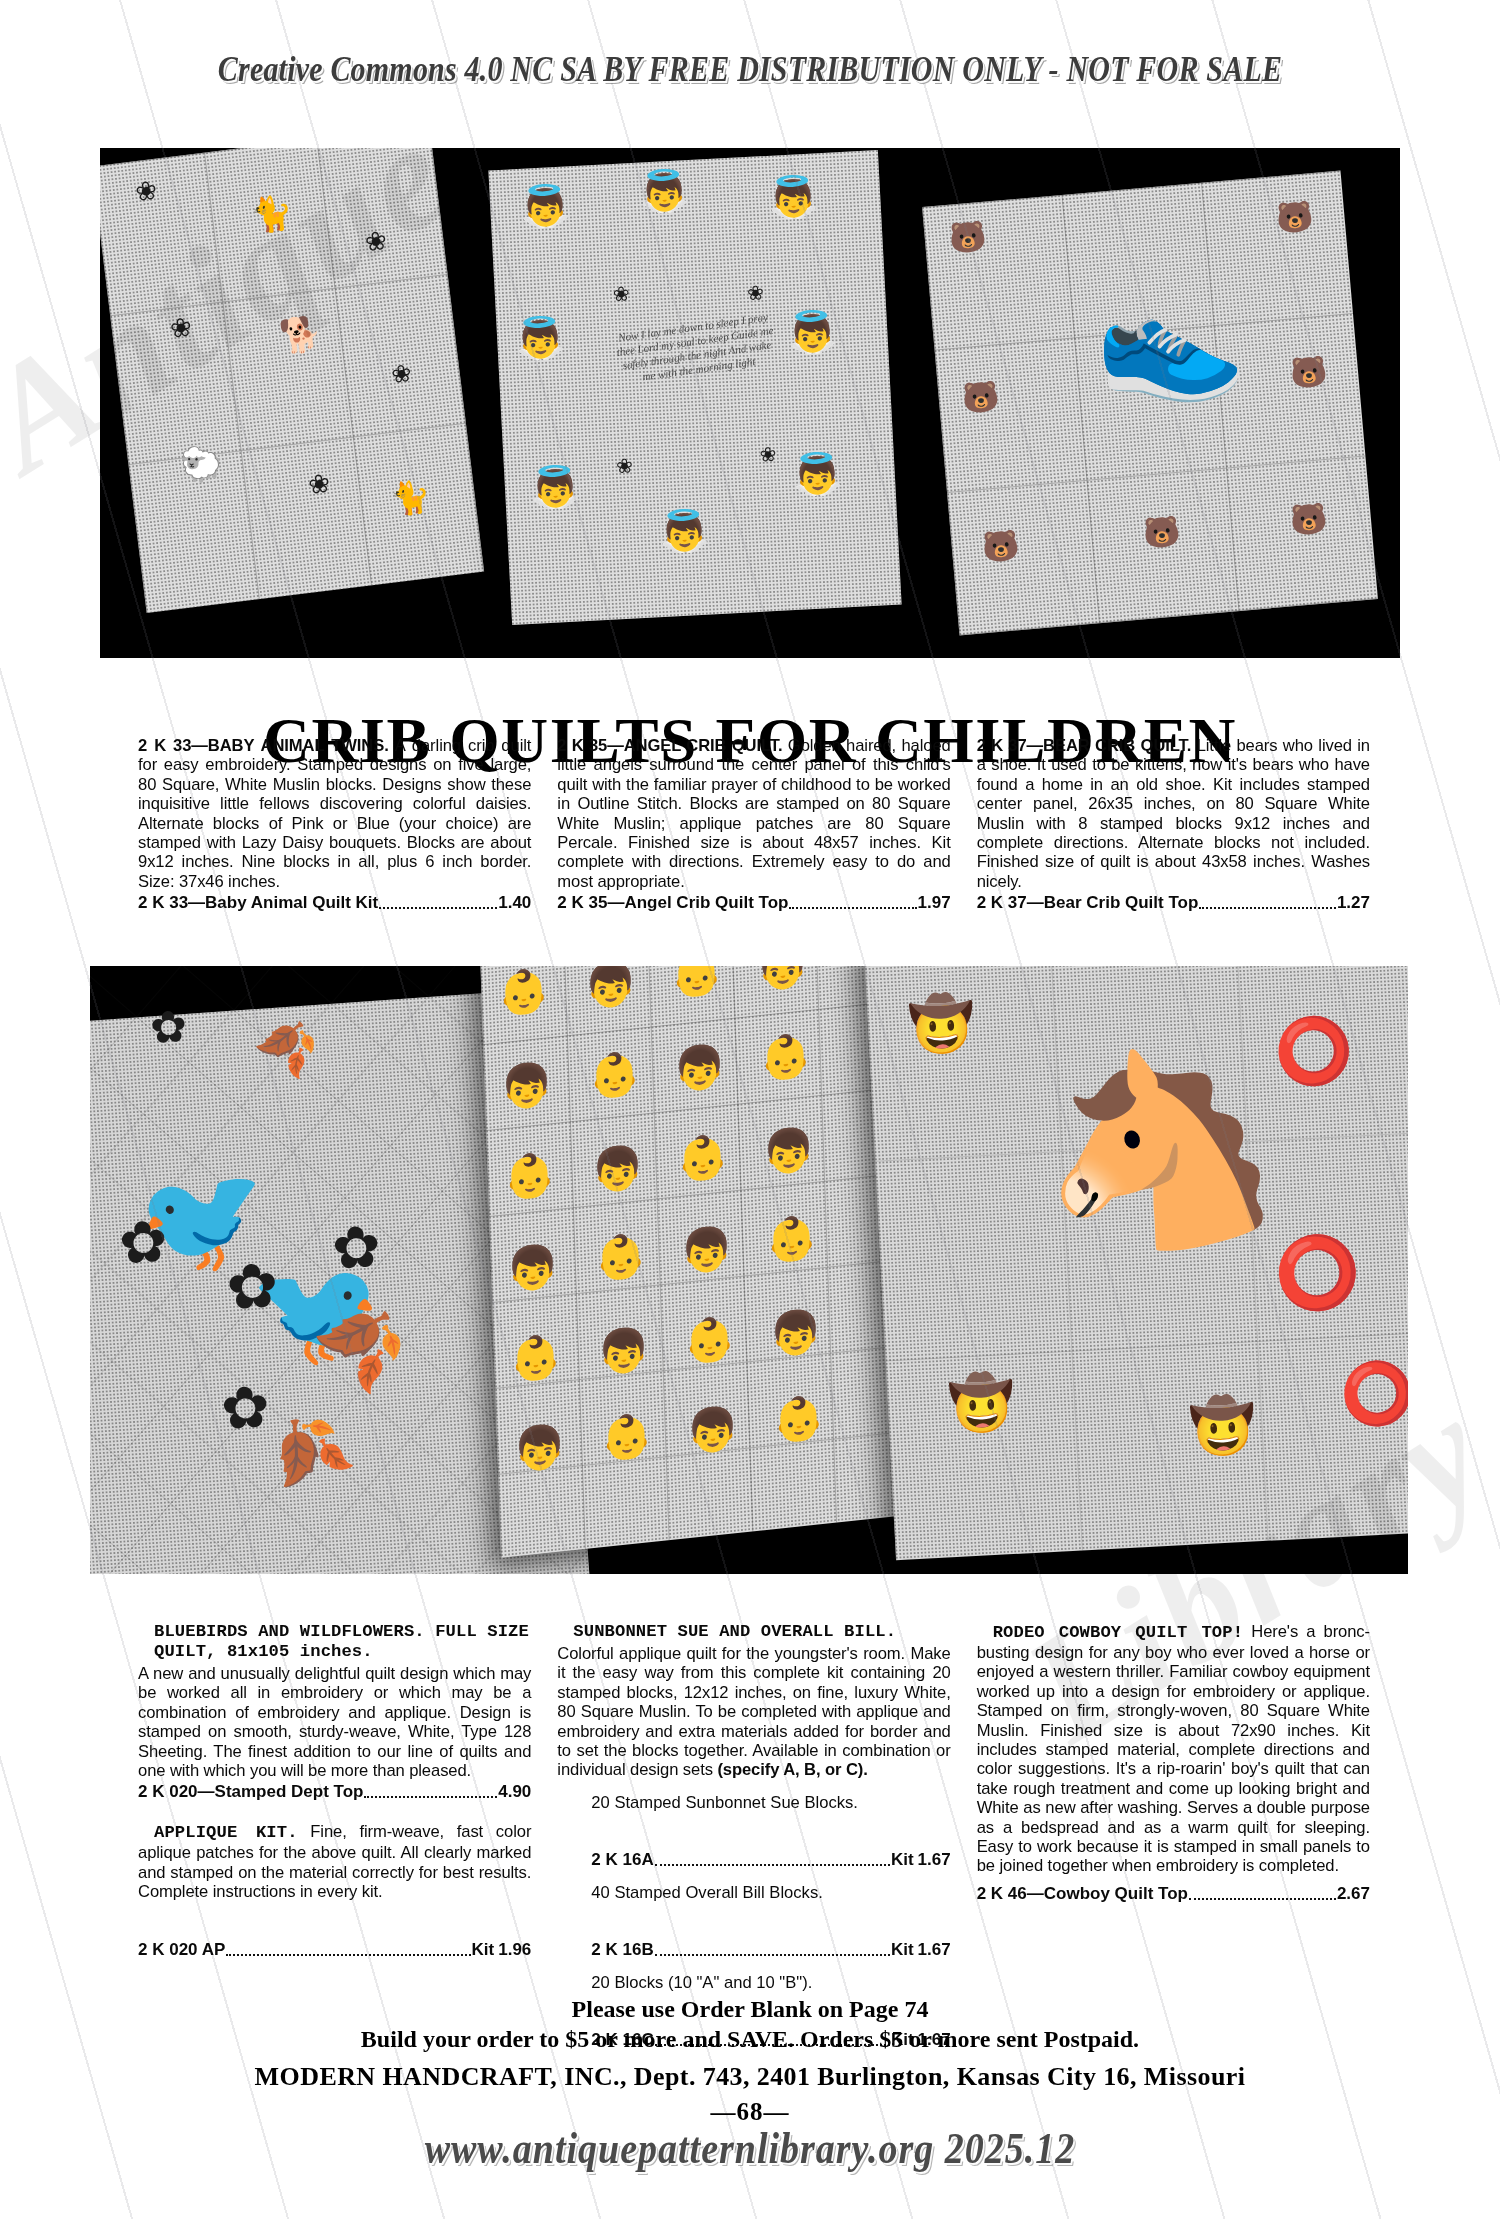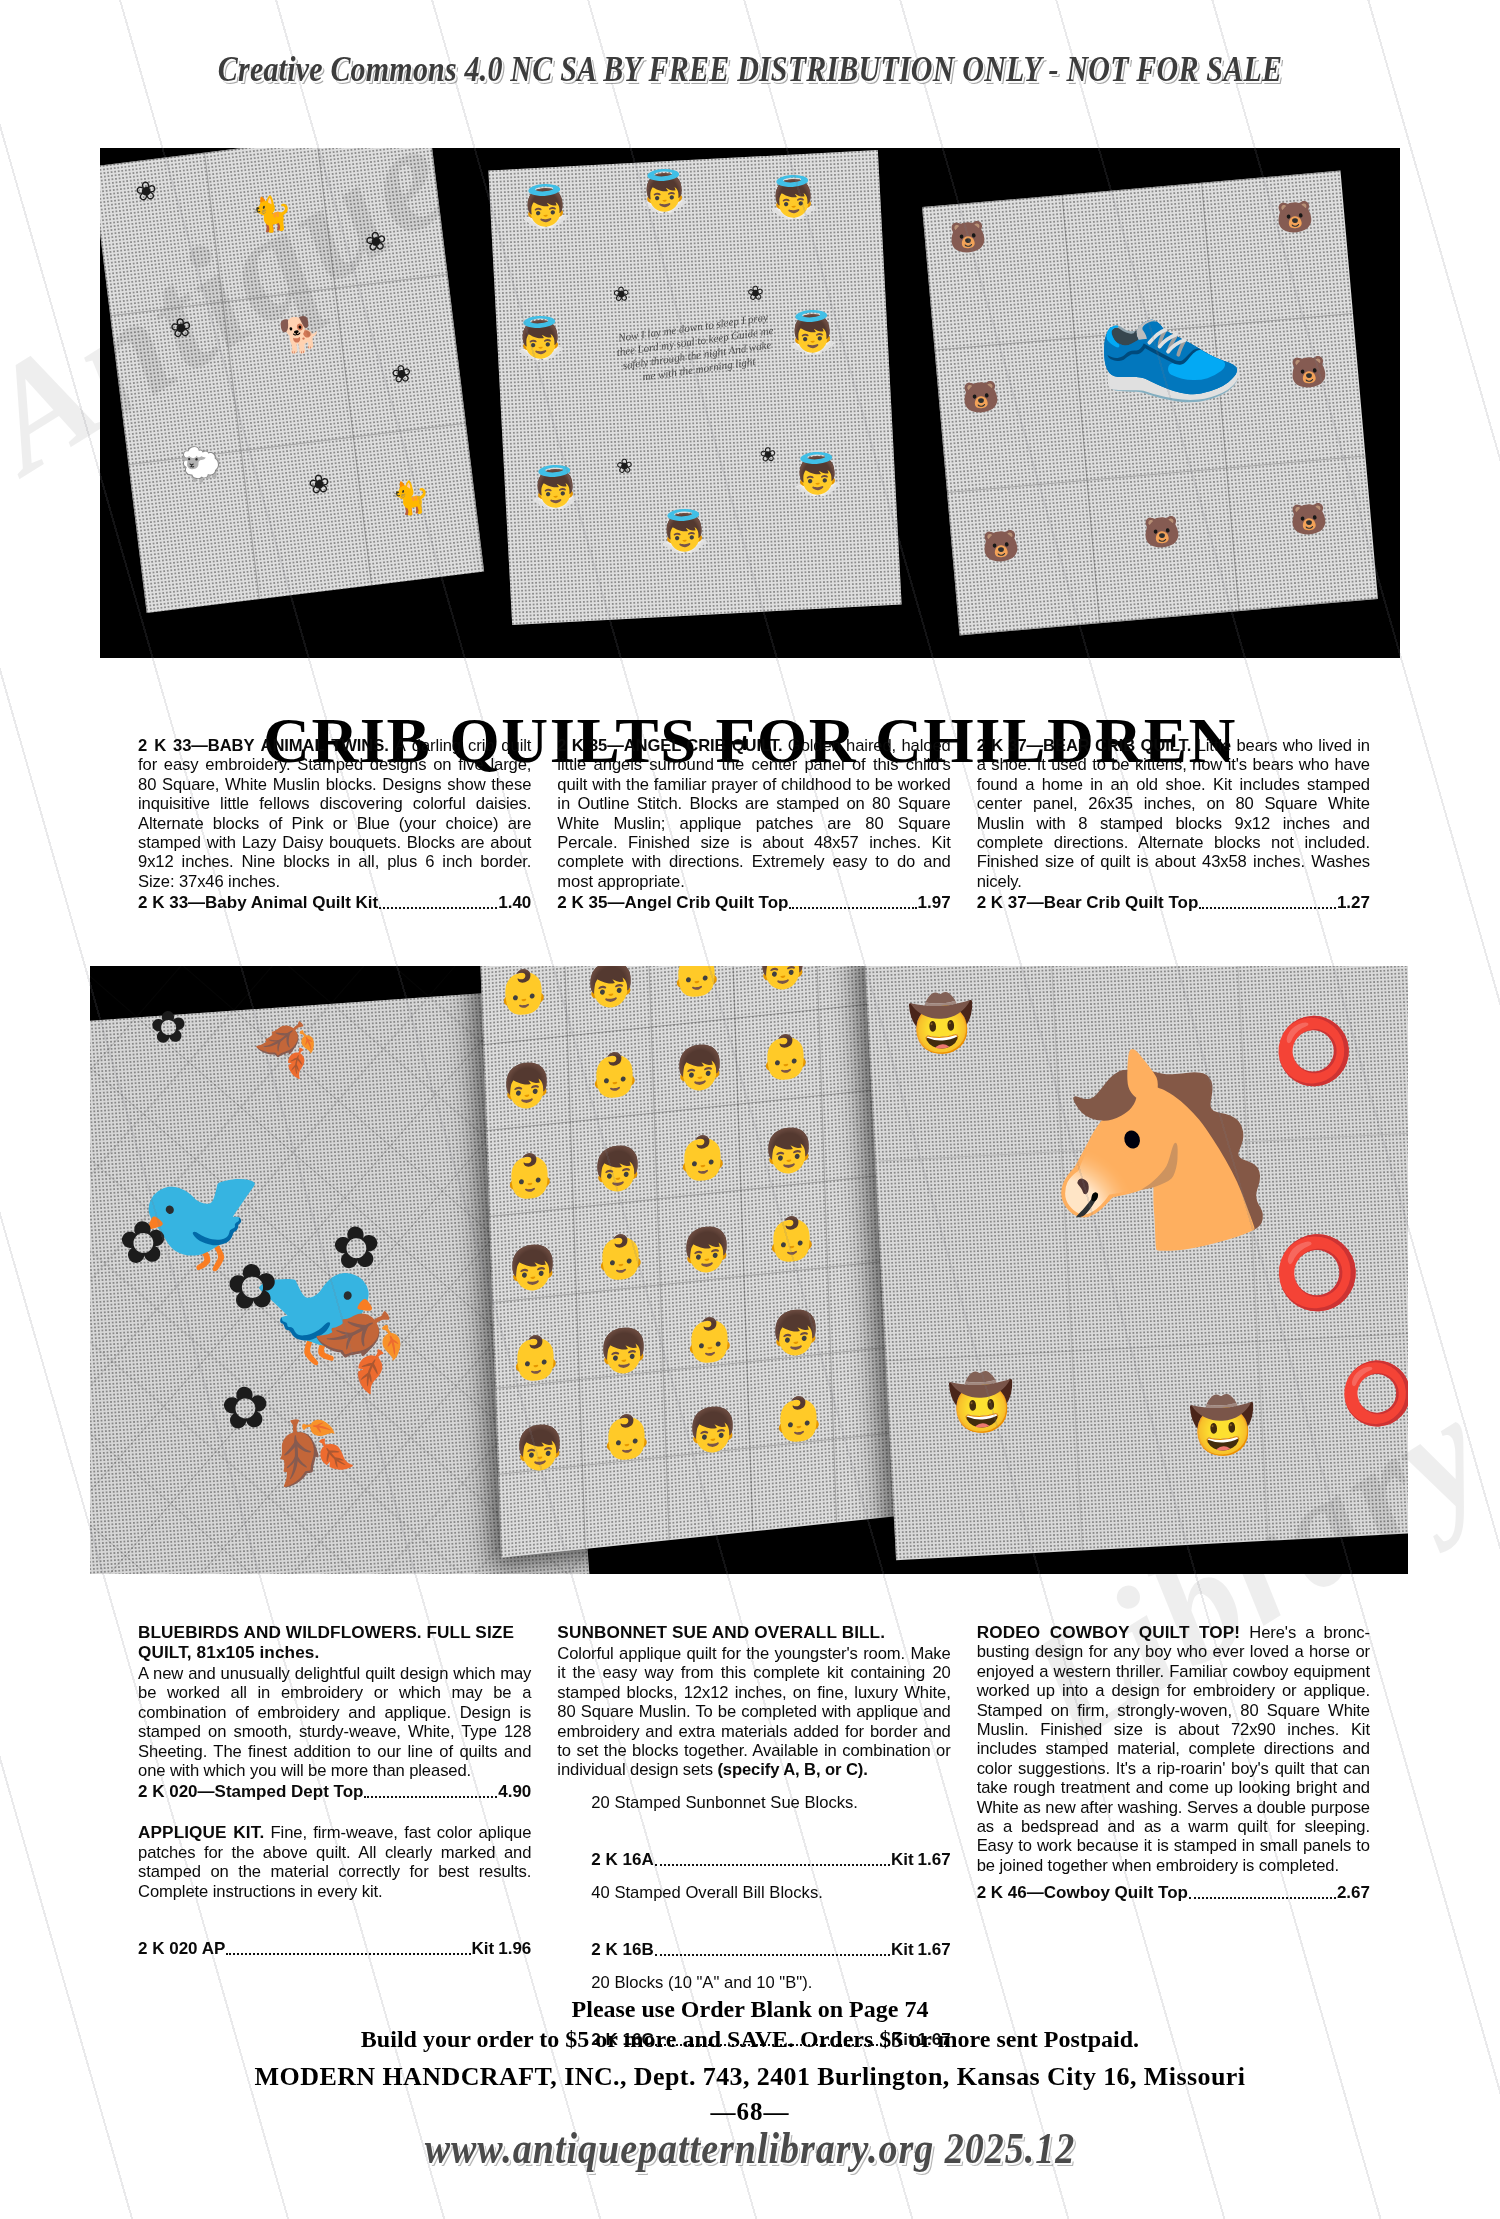--- a/index.html
+++ b/index.html
@@ -156,25 +156,26 @@
     font-size: 16.6px;
     line-height: 19.4px;
     text-align: justify;
     color: #0a0a0a;
     letter-spacing: -0.1px;
   }
   .body-text b, .lead {
     font-weight: 700;
   }
   .sub-head {
-    font-family: Liberation Sans, sans-serif;
+    font-family: Liberation Mono, monospace;
     font-weight: 700;
     font-size: 17.2px;
     line-height: 20px;
     letter-spacing: 0.1px;
+    margin-left: 16px;
   }
 
   
   .price-line {
     display: flex;
     align-items: flex-end;
     font-family: "Liberation Sans", sans-serif;
     font-size: 17px;
     line-height: 20px;
     white-space: nowrap;

